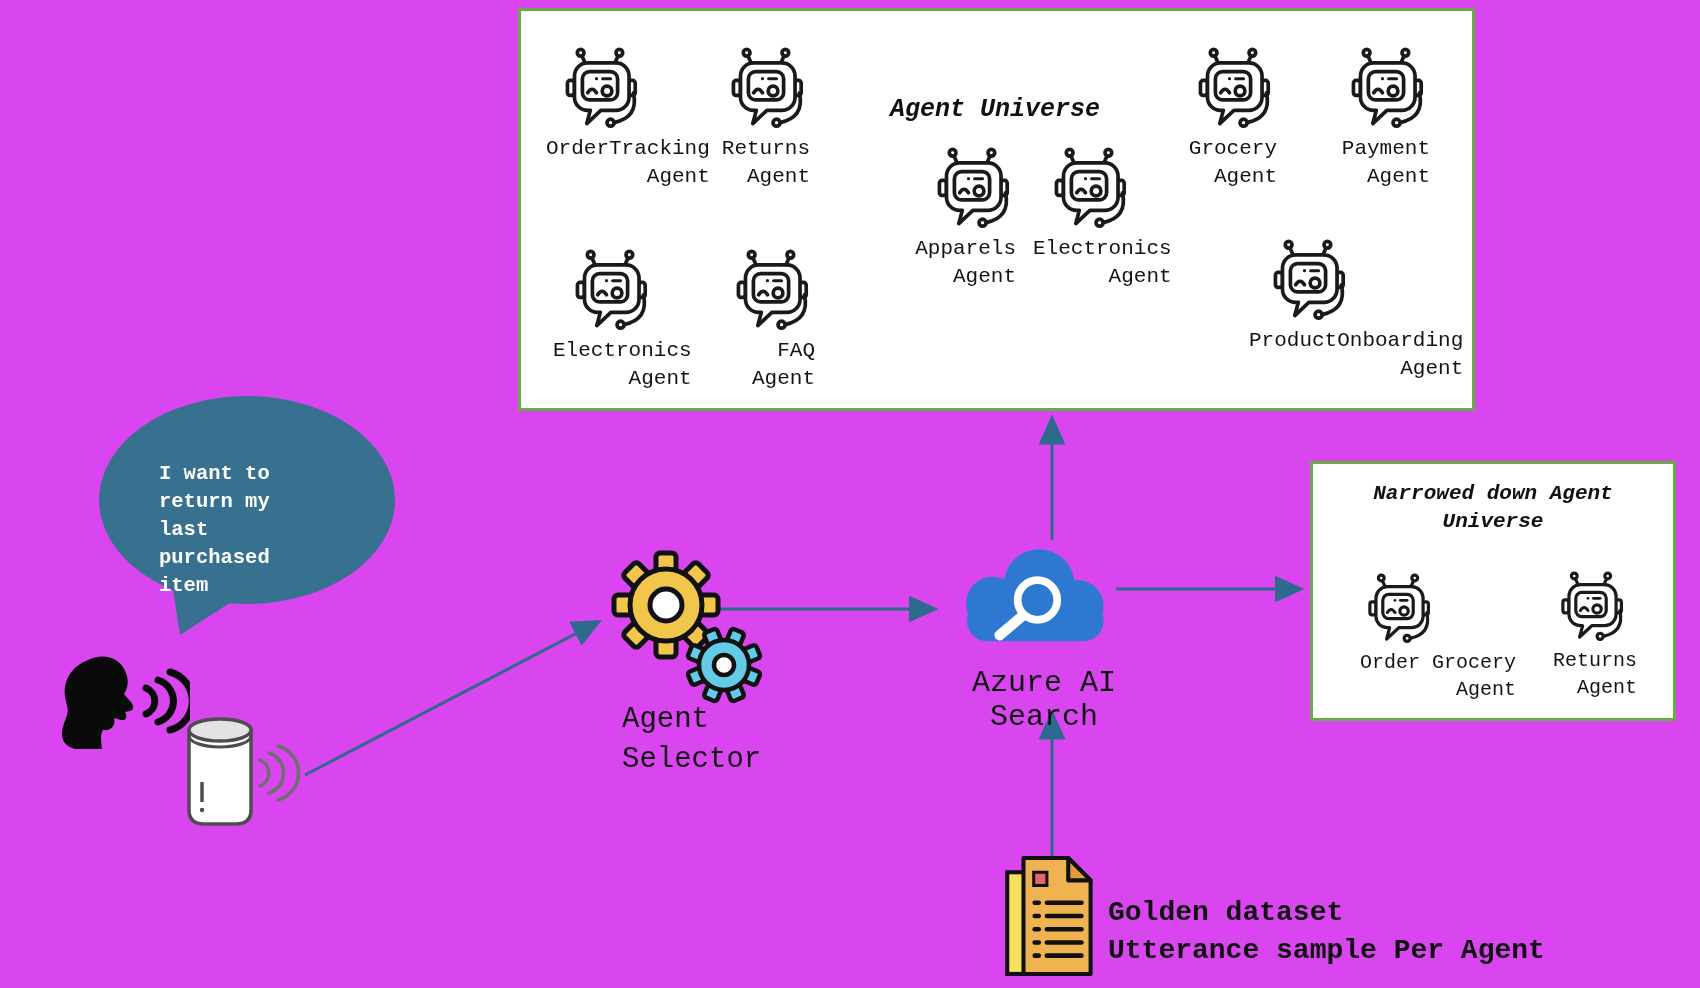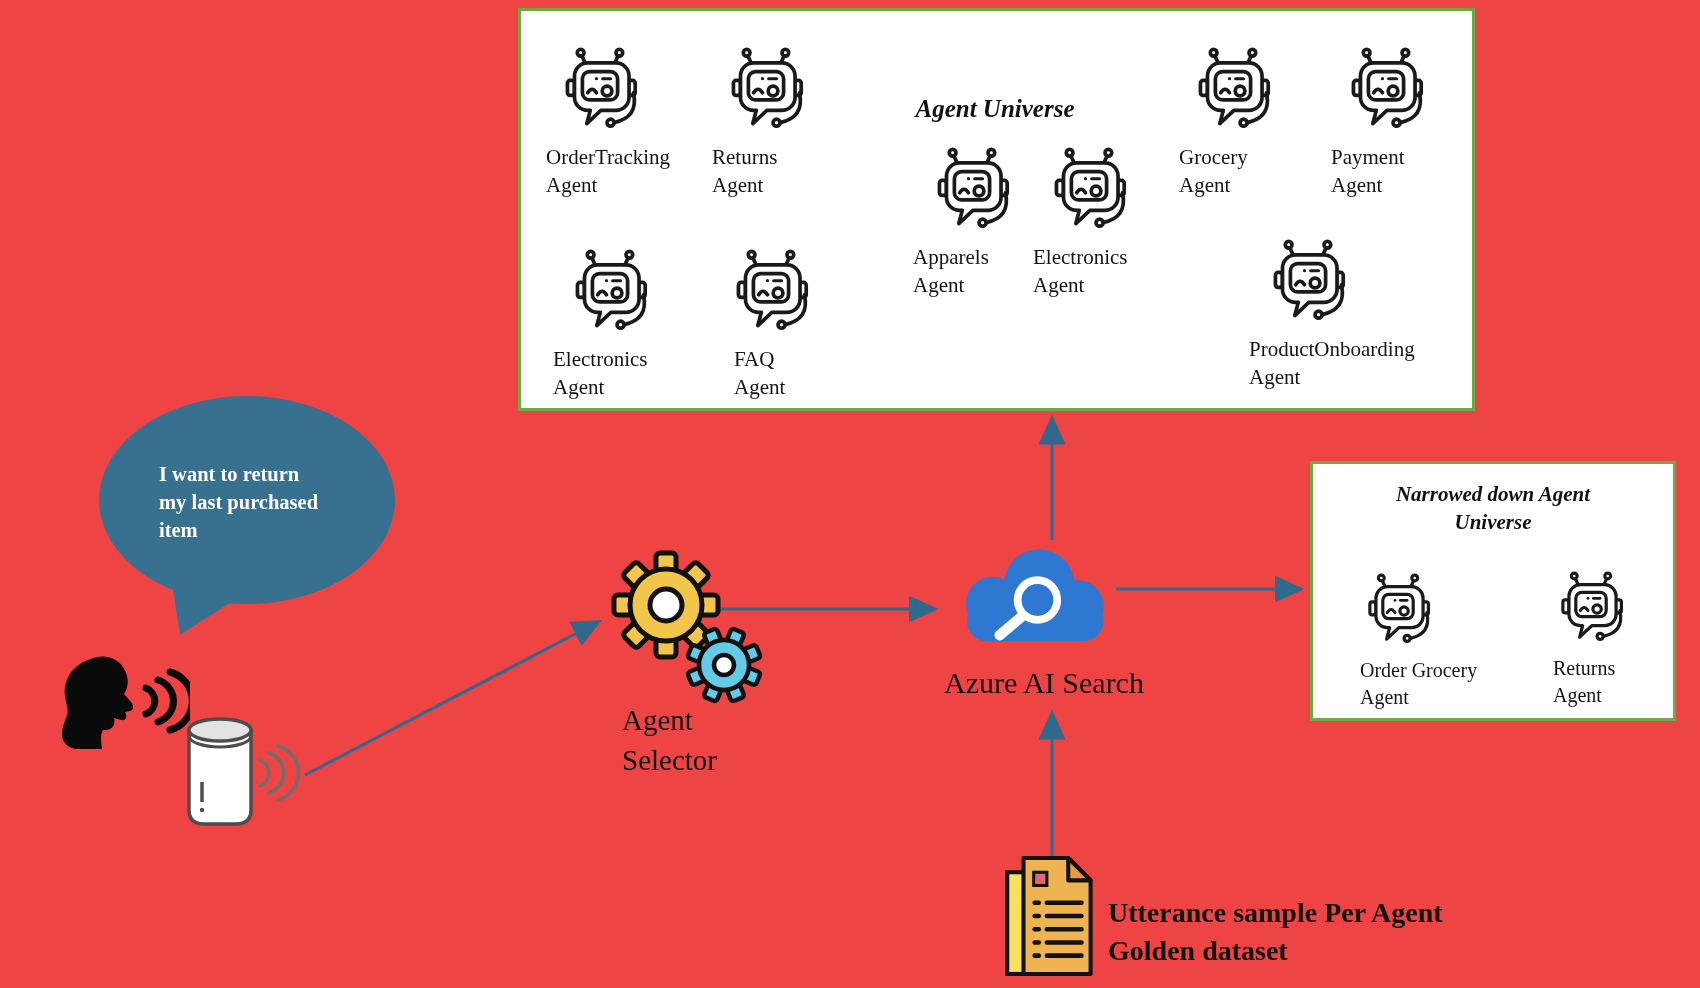--- a/index.html
+++ b/index.html
@@ -1,32 +1,32 @@
 <!DOCTYPE html>
 <html style="--accent_green: #6aaa47; --arrow_blue: #2e6a8e; --bubble_blue: #38708f; --cloud_blue: #2e78d2; --gear_yellow: #f2c64b; --gear_cyan: #63cbe8; --doc_front: #efb352; --doc_back: #f8e060; --doc_fold: #e29a3b; --doc_mark_red: #e2666b; --robot_line: #1a1a1a;"><head>
 <meta charset="utf-8">
 <style>
   html,body{margin:0;padding:0;background:#ffffff;}
   #canvas{
-    position:relative;width:1700px;height:988px;background:#ef4444;overflow:hidden;
-    font-family:Liberation Serif, serif;color:#141414;
+    position:relative;width:1700px;height:988px;background:#d946ef;overflow:hidden;
+    font-family:Liberation Mono, monospace;color:#141414;
   }
   .abs{position:absolute;}
   
   .green-box{position:absolute;border:3px solid var(--accent_green);background:#ffffff;}
   #universe-box{left:518px;top:8px;width:951px;height:397px;}
   #narrowed-box{left:1310px;top:461px;width:360px;height:254px;}
   .box-title{font-weight:bold;font-style:italic;color:#111;}
   #universe-title{position:absolute;left:324px;top:84px;width:300px;text-align:center;font-size:25px;}
   #narrowed-title{position:absolute;left:0;top:16px;width:100%;text-align:center;font-size:21px;line-height:28px;}
   #narrowed-title .inner{display:inline-block;max-width:270px;}
   
   .agent{position:absolute;display:flex;flex-direction:column;}
   .agent .robot{width:88px;height:88px;margin-left:10px;}
-  .agent-label{font-size:21px;line-height:28px;margin-top:8px;white-space:nowrap;}
+  .agent-label{font-size:21px;line-height:28px;margin-top:0;white-space:nowrap;text-align:right;}
   .agent-ordertracking{left:25px;top:36px;}
   .agent-returns{left:191px;top:36px;}
   .agent-grocery{left:658px;top:36px;}
   .agent-payment{left:810px;top:36px;}
   .agent-payment .robot{margin-left:11px;}
   .agent-apparels{left:392px;top:136px;}
   .agent-apparels .robot{margin-left:15px;}
   .agent-electronics{left:512px;top:136px;}
   .agent-electronics .robot{margin-left:12px;}
   .agent-promotions{left:32px;top:238px;}
@@ -289,17 +289,17 @@
         <line x1="43" y1="59" x2="77" y2="59"></line>
       <line x1="31" y1="72" x2="35" y2="72"></line>
         <line x1="43" y1="72" x2="77" y2="72"></line>
       <line x1="31" y1="85" x2="35" y2="85"></line>
         <line x1="43" y1="85" x2="77" y2="85"></line>
       <line x1="31" y1="98" x2="35" y2="98"></line>
         <line x1="43" y1="98" x2="77" y2="98"></line>
     </g>
   </svg>
   <div id="golden-label" class="abs">
+    <div>Golden dataset</div>
     <div>Utterance sample Per Agent</div>
-    <div>Golden dataset</div>
   </div>
 
 </div>
 
 </body></html>

